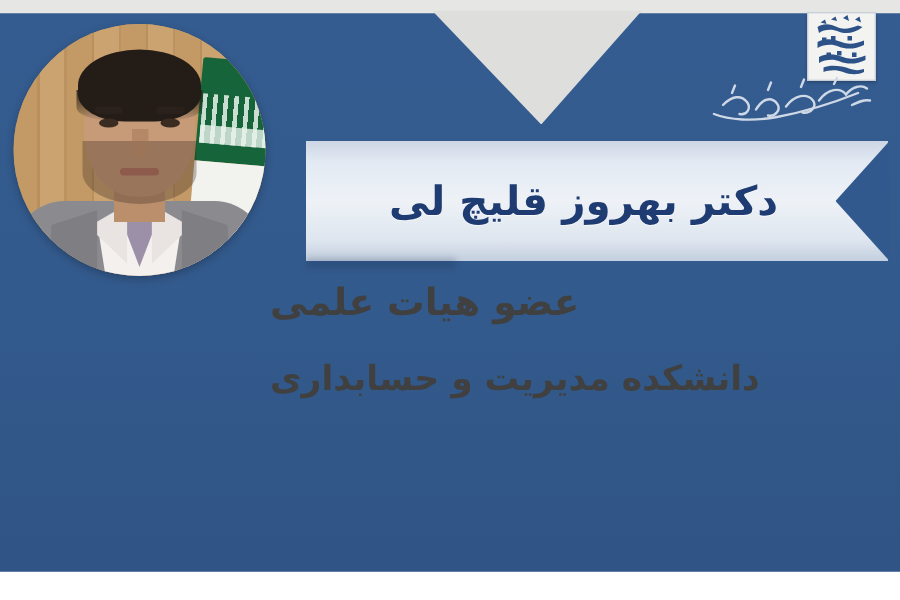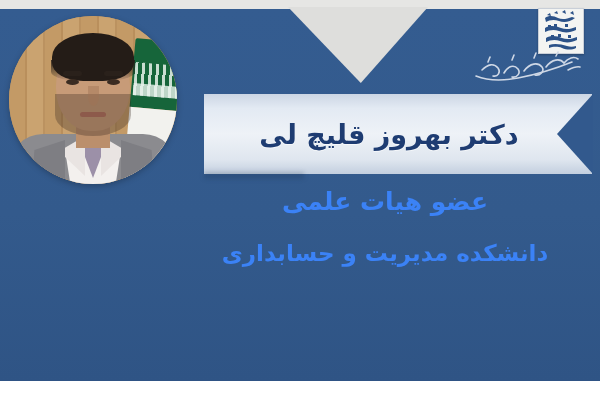--- a/index.html
+++ b/index.html
@@ -105,23 +105,23 @@
     white-space: nowrap;
     text-shadow: 0 1px 0 rgba(255,255,255,0.6);
   }
 
   
   .subtitle {
     position: absolute;
     left: 180px;
     top: 186px;
     width: 410px;
-    text-align: center;
+    text-align: left;
     direction: rtl;
-    color: #3b82f6;
+    color: #404040;
   }
   .subtitle-line1 {
     font-size: 25px;
     font-weight: bold;
     line-height: 1.28;
     white-space: nowrap;
   }
   .subtitle-line2 {
     font-size: 23px;
     font-weight: bold;

